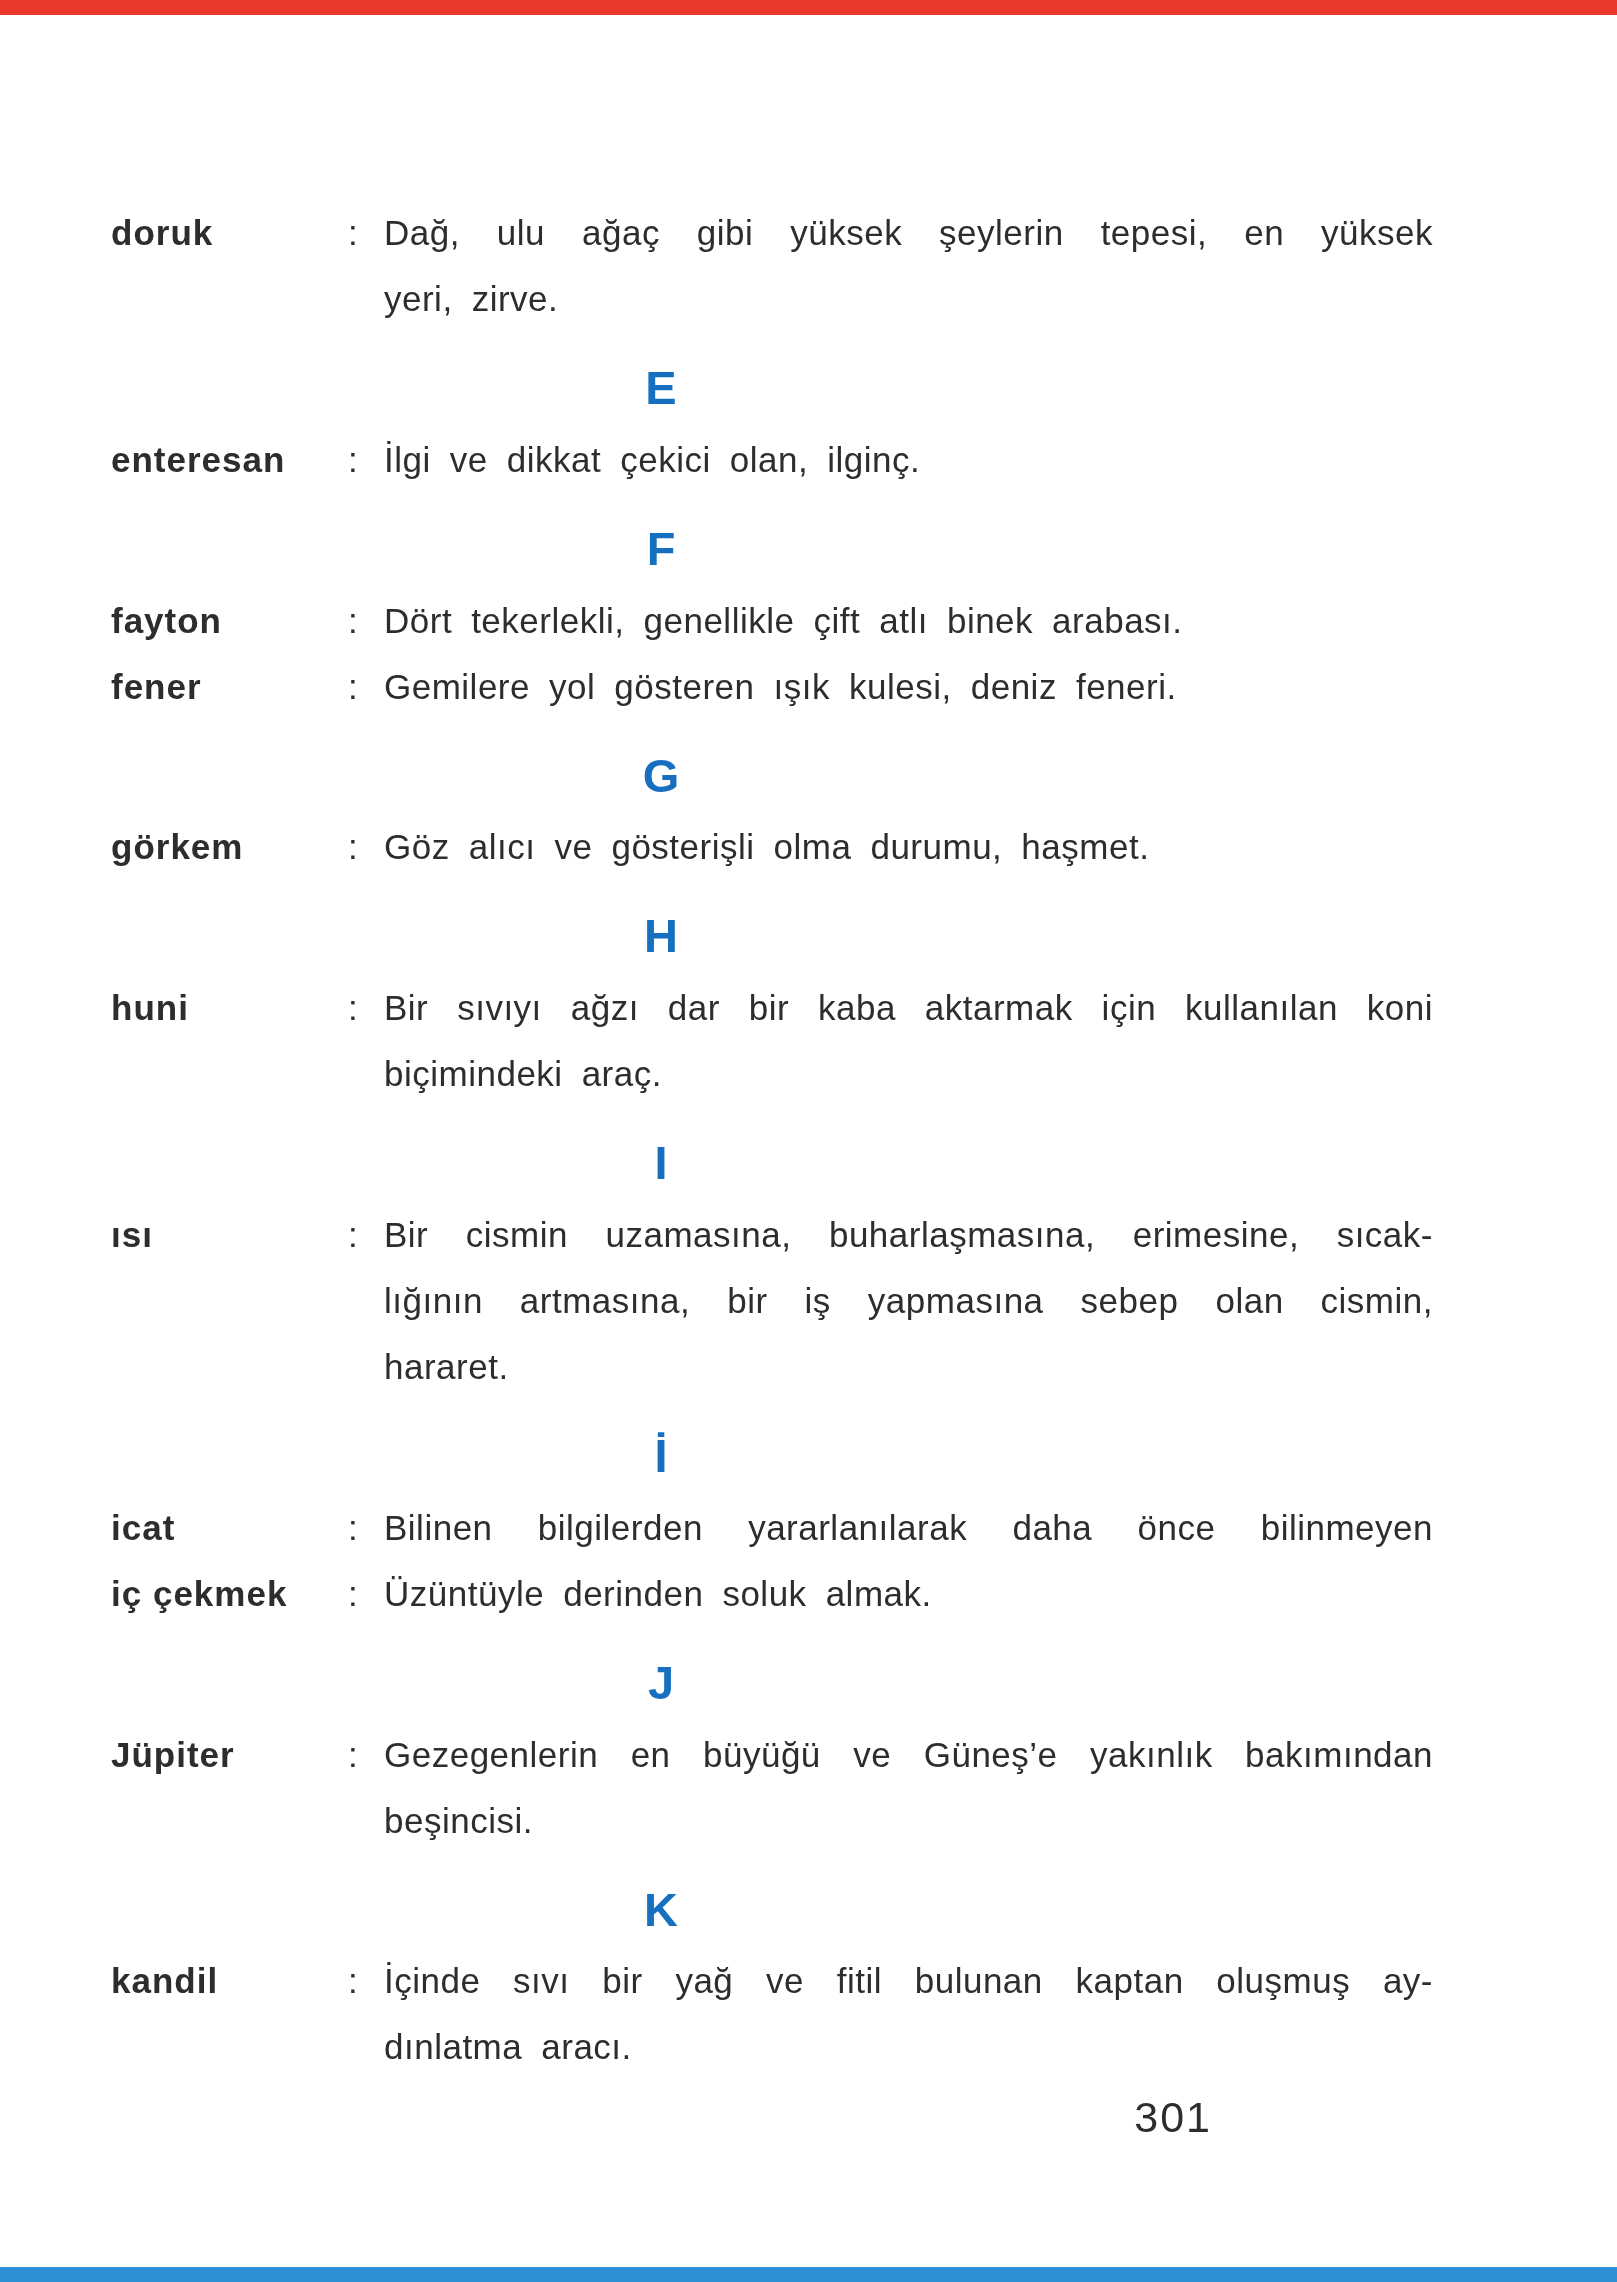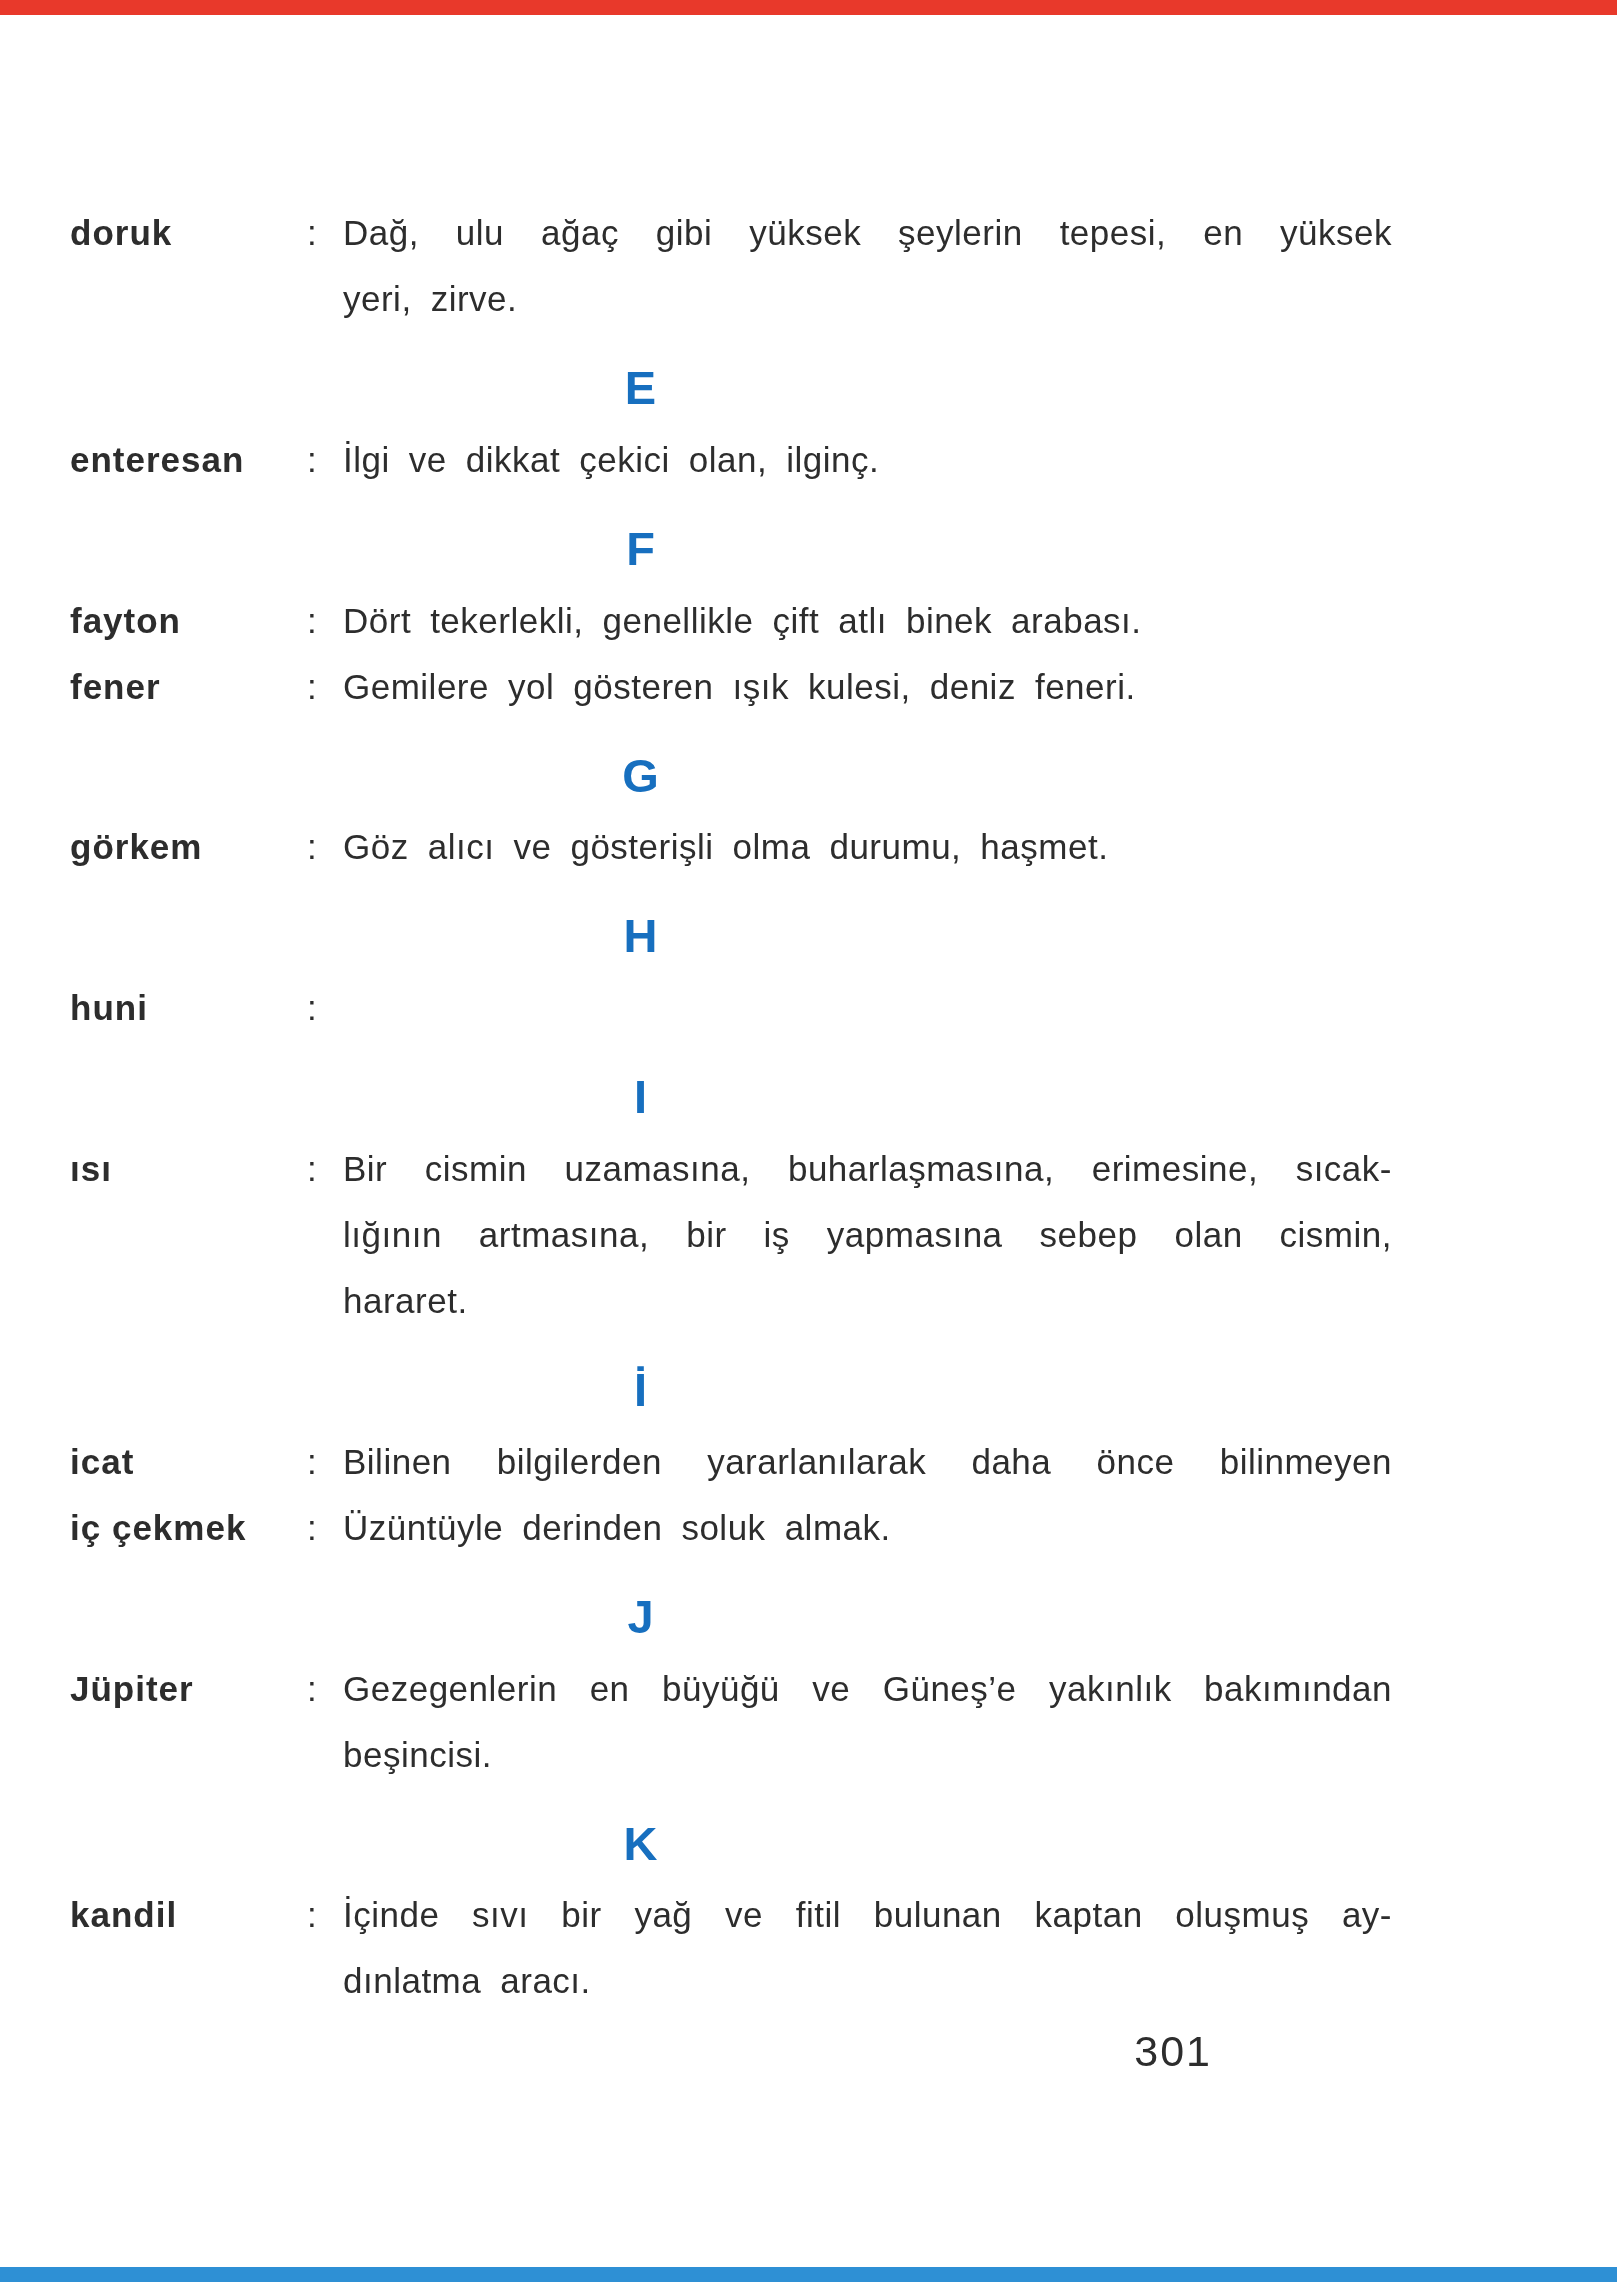--- a/index.html
+++ b/index.html
@@ -16,21 +16,21 @@
     font-family:"Liberation Sans","DejaVu Sans",sans-serif;
     color:var(--text);
     overflow:hidden;
   }
   .edge-bar{position:absolute;left:0;width:1618px;}
   .edge-bar.top{top:0;height:14.6px;background:var(--topbar);}
   .edge-bar.bottom{bottom:0;height:14.6px;background:var(--botbar);}
 
   .content{
     position:absolute;top:0;left:0;width:1354px;
-    padding:200px 142px 0 70px;
+    padding:200px 142px 0 111px;
   }
   .entry{
     display:flex;
     align-items:flex-start;
   }
   .hw{
     width:237px;
     flex:0 0 237px;
     font-size:35px;
     font-weight:700;
@@ -123,20 +123,24 @@
         <div class="hw">görkem</div>
         <div class="colon">:</div>
         <div class="def">
           <div class="def-line last">Göz alıcı ve gösterişli olma durumu, haşmet.</div>
         </div>
       </div>
       <div class="section-letter">H</div>
       <div class="entry">
         <div class="hw">huni</div>
         <div class="colon">:</div>
+        <div class="def">
+          <div class="def-line">Bir sıvıyı ağzı dar bir kaba aktarmak için kullanılan koni</div>
+          <div class="def-line last">biçimindeki araç.</div>
+        </div>
       </div>
       <div class="section-letter">I</div>
       <div class="entry">
         <div class="hw">ısı</div>
         <div class="colon">:</div>
         <div class="def">
           <div class="def-line">Bir cismin uzamasına, buharlaşmasına, erimesine, sıcak-</div>
           <div class="def-line">lığının artmasına, bir iş yapmasına sebep olan cismin,</div>
           <div class="def-line last">hararet.</div>
         </div>

